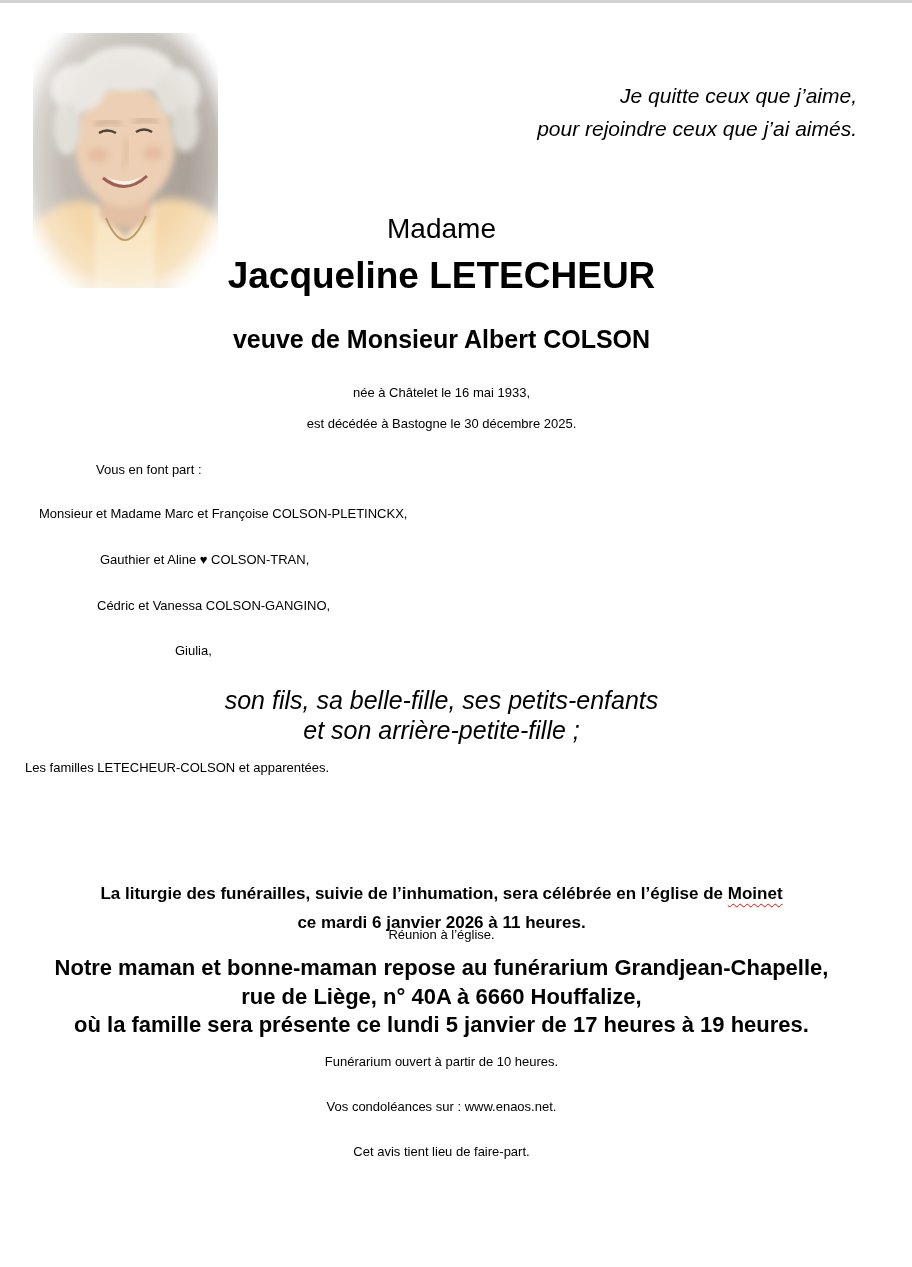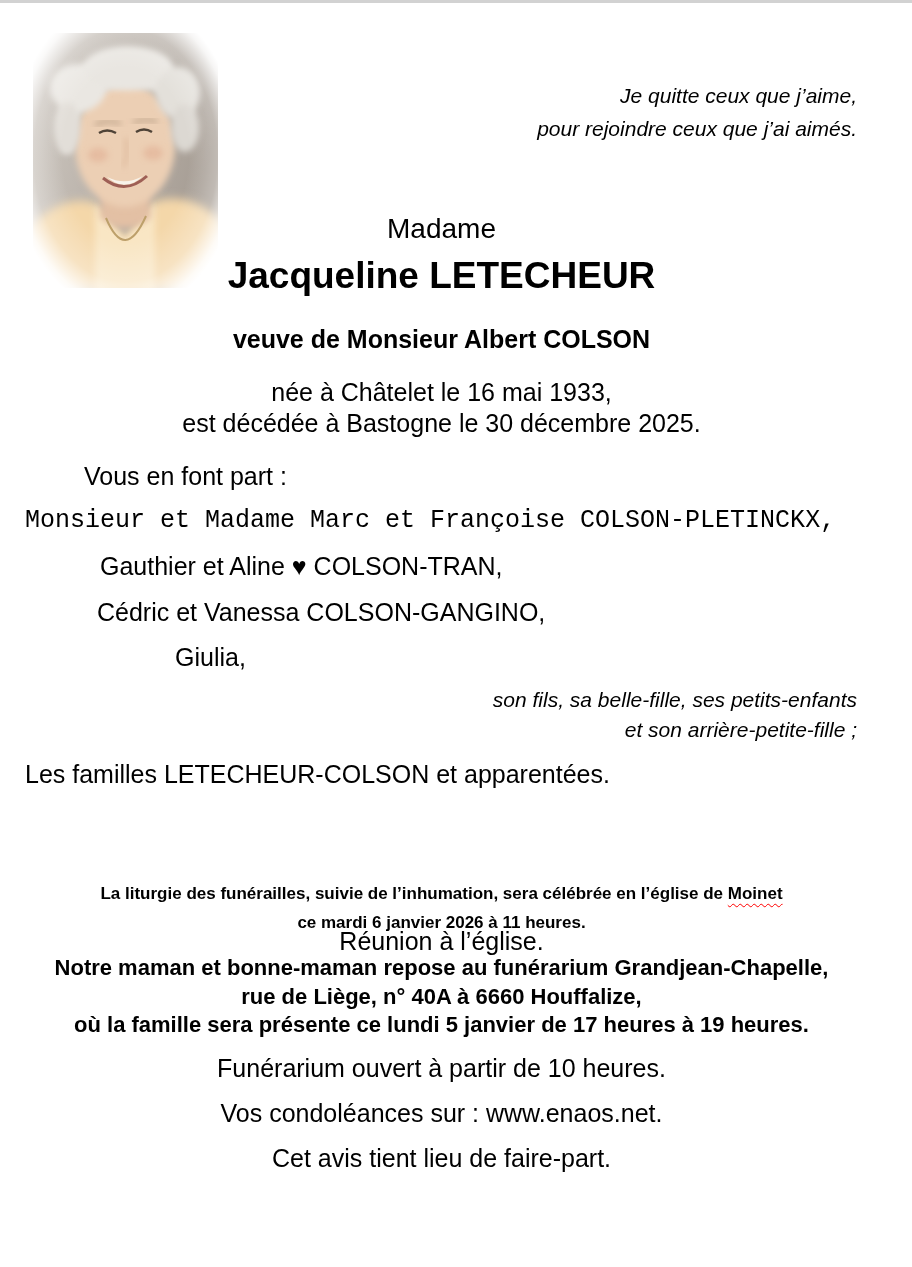--- a/index.html
+++ b/index.html
@@ -9,34 +9,34 @@
     background:#ffffff;
     border-top:3px solid #d2d2d2;
     font-family:"Liberation Sans", sans-serif;
     color:#000;
     overflow:hidden;
     box-sizing:border-box;
   }
   .abs { position:absolute; white-space:nowrap; }
   .centered { left:26px; width:831px; text-align:center; }
   .rightcol { left:26px; width:831px; text-align:right; }
-  .body-text { font-size:25px; }
+  .body-text { font-size:13px; }
   .italic { font-style:italic; }
 
   .quote { top:76px; font-size:21px; line-height:33px; }
   .madame { top:210px; font-size:28px; font-weight:normal; }
   .deceased { top:252px; font-size:37px; font-weight:bold; }
   .widow { top:322px; font-size:25px; font-weight:bold; }
   .dates { top:374px; line-height:31px; }
-  .intro { left:84px; top:459px;text-align:right; }
-  .fam-1 { left:25px;  top:503px;font-family:Liberation Mono, monospace; }
+  .intro { left:96px; top:459px;text-align:right; }
+  .fam-1 { left:39px;  top:503px; }
   .fam-2 { left:100px; top:549px; }
   .fam-3 { left:97px;  top:595px; }
   .fam-4 { left:175px; top:640px; }
-  .relation { top:682px; font-size:21px; line-height:30px; }
+  .relation { top:682px; font-size:25px; line-height:30px;text-align:center; }
   .familles { left:25px; top:757px; }
   .liturgy { top:876px; font-size:17px; font-weight:bold; line-height:29px; }
   .reunion { top:924px; }
   .repose { top:951px; font-size:22px; font-weight:bold; line-height:28.5px; }
   .fun-open { top:1051px; }
   .condol { top:1096px; }
   .notice { top:1141px; }
 
   .sp-err {
     text-decoration: underline wavy #ff0000;

